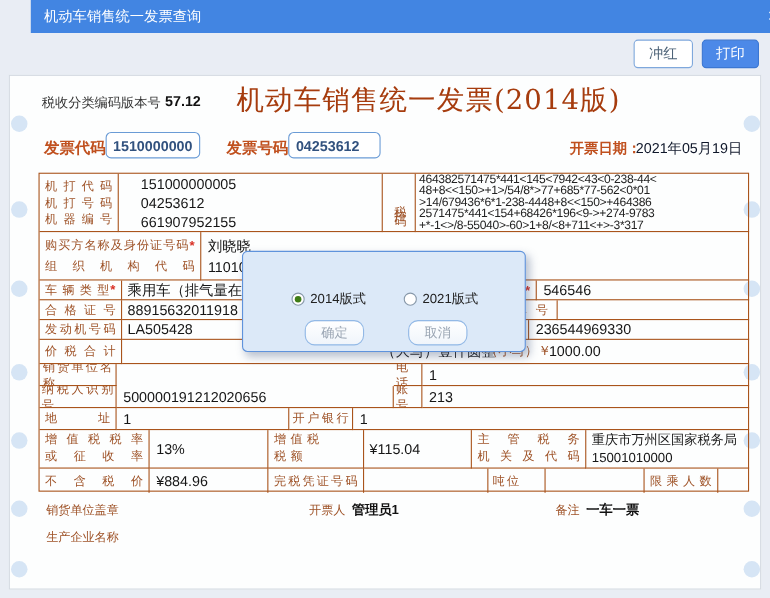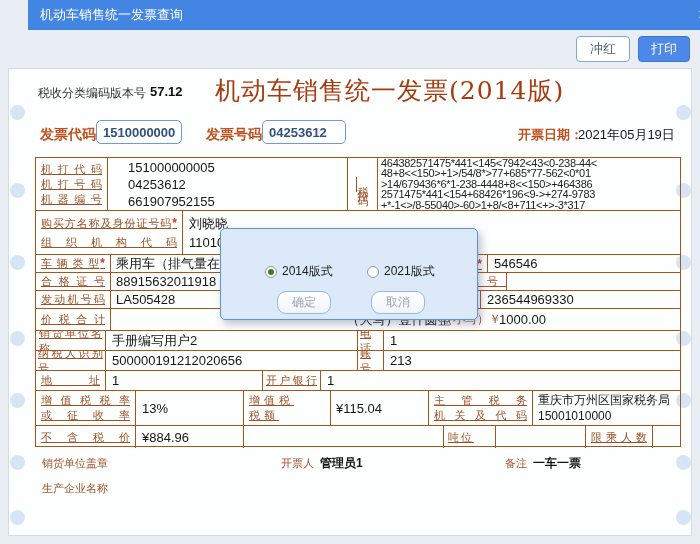--- a/index.html
+++ b/index.html
@@ -15,21 +15,21 @@
   .meta-label{position:absolute;left:38px;top:85px;font-size:12px;color:#333;}
   .meta-value{position:absolute;left:150px;top:84px;font-size:13px;color:#111;font-weight:bold;}
   .inv-title{position:absolute;left:215px;top:74px;width:360px;text-align:left;font-family:"DejaVu Serif","Liberation Serif",serif;font-size:25px;color:#a63c0e;letter-spacing:1px;}
   .fldlbl{position:absolute;font-size:14px;font-weight:bold;color:#c0501e;}
   .inp{position:absolute;height:24px;border:1px solid #6b9cd6;border-radius:5px;background:#fff;color:#31517e;font-size:13px;font-weight:600;padding:0 6px;box-sizing:border-box;font-family:"Liberation Sans",sans-serif;}
   .datev{position:absolute;font-size:13px;font-weight:normal;color:#0f172a;}
   
   .tbl{position:absolute;left:35px;top:157px;width:646px;height:290px;border:1px solid #a9541c;box-sizing:border-box;}
   .c{position:absolute;box-sizing:border-box;border-right:1px solid #a9541c;border-bottom:1px solid #a9541c;display:flex;flex-direction:column;justify-content:center;overflow:hidden;}
   .nr{border-right:none;} .nb{border-bottom:none;}
-  .lbl{color:#9e5227;font-size:11px;padding:0 5px;text-decoration:underline;}
+  .lbl{color:#9e5227;font-size:11px;padding:0 5px;}
   .val{font-size:13px;color:#161616;padding:0 6px;}
   .jl{display:block;width:100%;text-align:justify;text-align-last:justify;}
   .rowx{display:flex;width:100%;align-items:flex-start;}
   .rowx .jl{flex:1;}
   .req{color:#d93025;font-weight:bold;font-size:12px;margin-left:1px;}
   .pre{white-space:pre-line;}
   .code{font-size:11px;line-height:10.4px;letter-spacing:-0.3px;padding:1px 3px;color:#222;}
   .footer-lbl{position:absolute;font-size:11px;color:#9e5227;}
   .footer-val{position:absolute;font-size:12px;color:#111;font-weight:bold;}
   
@@ -144,21 +144,20 @@
       </div>
     <div class="c val nr" style="left:75px;top:151px;width:570px;height:22px;flex-direction:row;align-items:center">
       <span style="padding-left:5px">（大写）壹仟圆整</span>
       <span style="position:absolute;left:330px;color:#9e5227;font-size:12px">（小写）￥</span>
       <span style="position:absolute;left:388px">1000.00</span>
     </div>
 
     <div class="c lbl" style="left:0;top:173px;width:70px;height:20px;padding:0 3px">
         <span class="jl">销货单位名称</span>
       </div>
-    <div class="c val" style="left:70px;top:173px;width:252px;height:20px">手册编写用户2</div>
     <div class="c lbl" style="left:322px;top:173px;width:26px;height:20px;padding:0 2px">
         <span class="jl">电话</span>
       </div>
     <div class="c val nr" style="left:348px;top:173px;width:297px;height:20px">1</div>
 
     <div class="c lbl" style="left:0;top:193px;width:70px;height:20px;padding:0 2px">
         <span class="jl">纳税人识别号</span>
       </div>
     <div class="c val" style="left:70px;top:193px;width:252px;height:20px">500000191212020656</div>
     <div class="c lbl" style="left:322px;top:193px;width:26px;height:20px;padding:0 2px">
@@ -189,20 +188,23 @@
       <span class="jl">主管税务</span>
       <span class="jl">机关及代码</span>
     </div>
     <div class="c val pre nr" style="left:497px;top:233px;width:148px;height:35px;font-size:12px;line-height:16px;padding:0 5px">重庆市万州区国家税务局
 15001010000</div>
 
     <div class="c lbl nb" style="left:0;top:268px;width:100px;height:22px">
         <span class="jl">不含税价</span>
       </div>
     <div class="c val nb" style="left:100px;top:268px;width:108px;height:22px">¥884.96</div>
+    <div class="c lbl nb" style="left:208px;top:268px;width:87px;height:22px">
+        <span class="jl">完税凭证号码</span>
+      </div>
     <div class="c val nb" style="left:295px;top:268px;width:113px;height:22px"></div>
     <div class="c lbl nb" style="left:408px;top:268px;width:52px;height:22px;letter-spacing:2px;padding-left:4px">吨位</div>
     <div class="c val nb" style="left:460px;top:268px;width:90px;height:22px"></div>
     <div class="c lbl nb" style="left:550px;top:268px;width:67px;height:22px">
         <span class="jl">限乘人数</span>
       </div>
     <div class="c val nr nb" style="left:617px;top:268px;width:28px;height:22px"></div>
   </div>
 
   <span class="footer-lbl" style="left:42px;top:456px">销货单位盖章</span>

